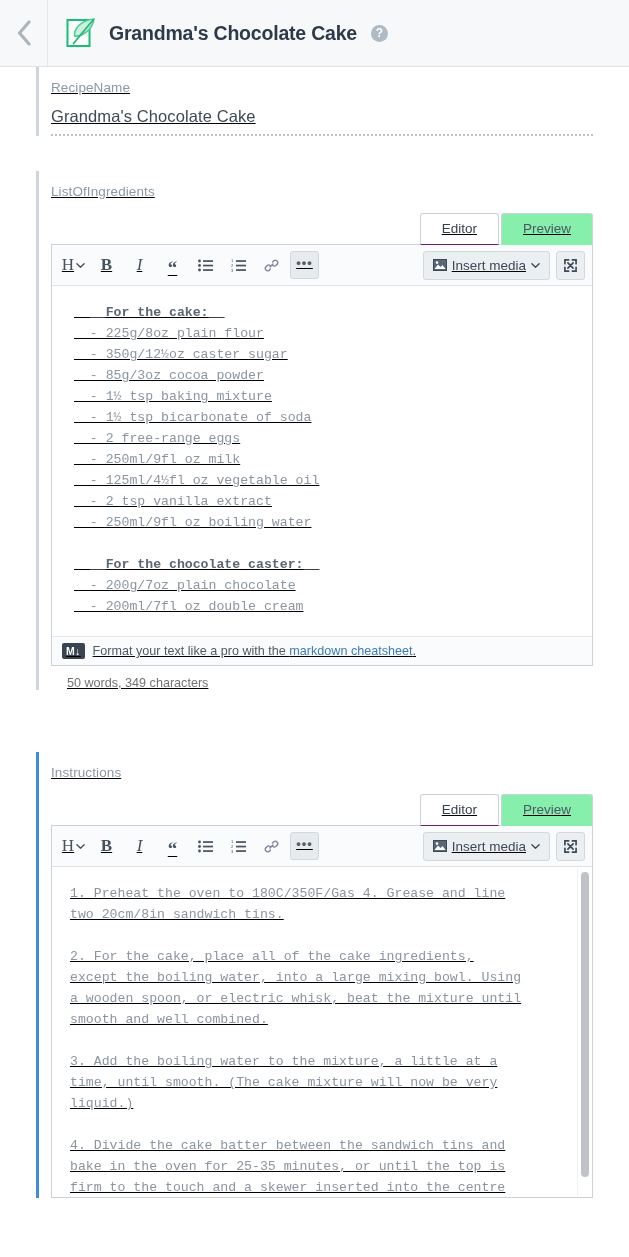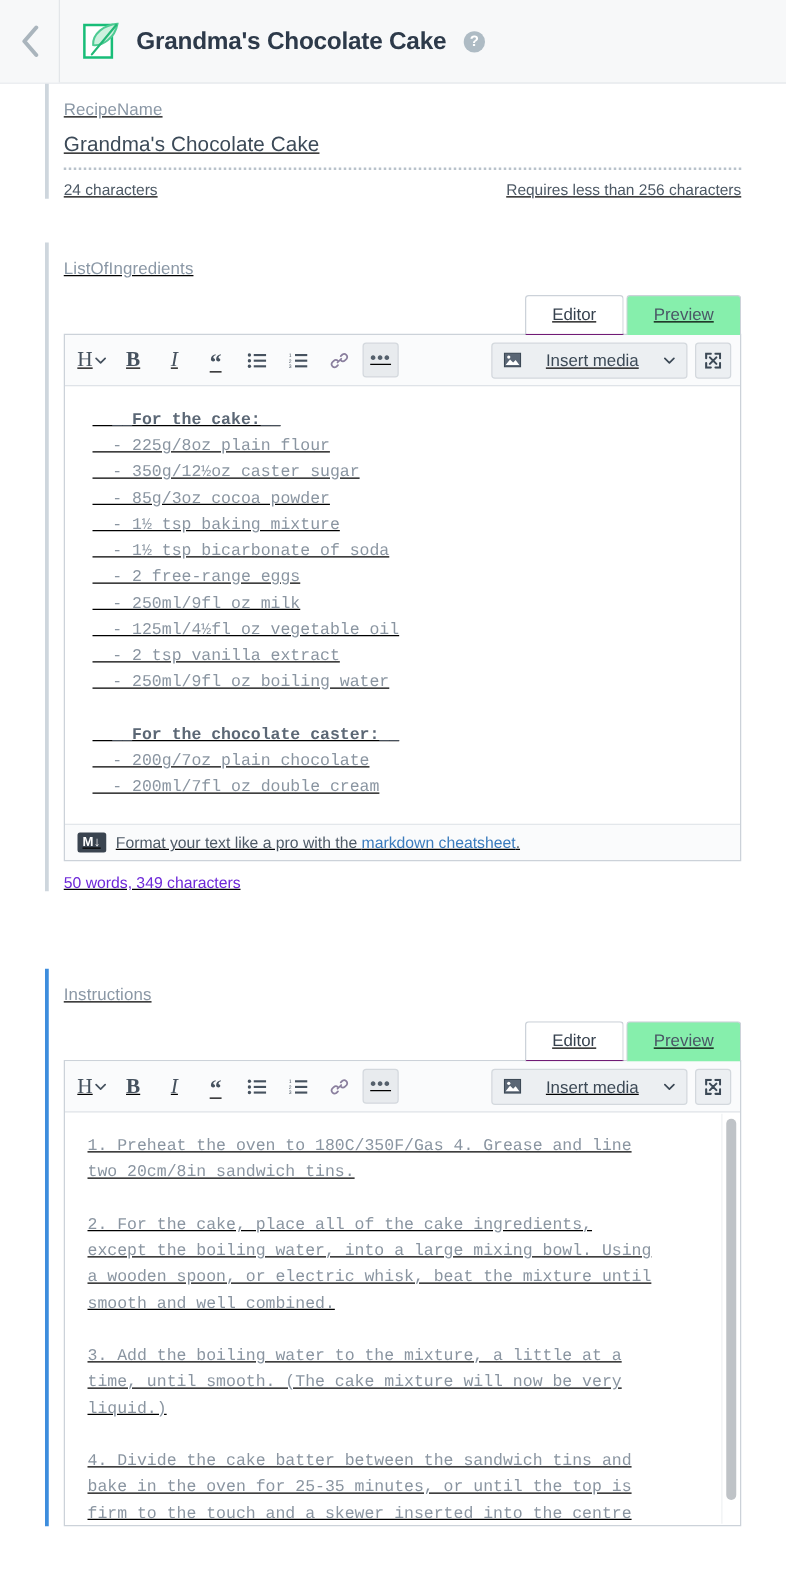--- a/index.html
+++ b/index.html
@@ -162,21 +162,21 @@
     background: #e8ebee;
     border: 1px solid #d3d8dd;
     letter-spacing: 1px;
     font-weight: bold;
     font-size: 13px;
     color: #55606c;
     padding-bottom: 6px;
   }
   .tb-spacer { flex: 1; }
   .tb-media {
-    display: flex; align-items: center; gap: 20px;
+    display: flex; align-items: center; gap: 5px;
     background: #eceff2;
     border: 1px solid #d3d8dd;
     border-radius: 3px;
     height: 29px;
     padding: 1px 9px;
     font-size: 13.5px;
     color: #3c4956;
     cursor: pointer;
     margin-right: 6px;
   }
@@ -218,22 +218,23 @@
     font-weight: bold;
     border-radius: 2px;
     padding: 2px 4px;
     letter-spacing: 0.3px;
     font-family: "Liberation Sans", sans-serif;
   }
   .md-link { color: #3a7bbd; cursor: pointer; }
 
   .count-line {
     font-size: 12.6px;
-    color: #6d28d9;
+    color: #737373;
     padding-top: 10px;
+    margin-left: 16px;
   }
 
   .scrollbar-track {
     position: absolute;
     top: 42px; right: 1px; bottom: 1px;
     width: 14px;
     background: #ffffff;
     border-left: 1px solid #f0f2f4;
   }
   .scrollbar-thumb {
@@ -267,24 +268,20 @@
     <span class="help-icon">?</span>
   </div>
 </div>
 
 <div class="page">
 
   <div class="field-block">
     <div class="field-label">RecipeName</div>
     <div class="text-value">Grandma's Chocolate Cake</div>
     <div class="dotted-rule"></div>
-    <div class="meta-row">
-      <span>24 characters</span>
-      <span>Requires less than 256 characters</span>
-    </div>
   </div>
 
   <div class="field-block" style="margin-top:35px;">
     <div class="field-label">ListOfIngredients</div>
 
     <div class="editor-wrap">
       <div class="tabs">
         <div class="tab active">Editor</div>
         <div class="tab">Preview</div>
       </div>

